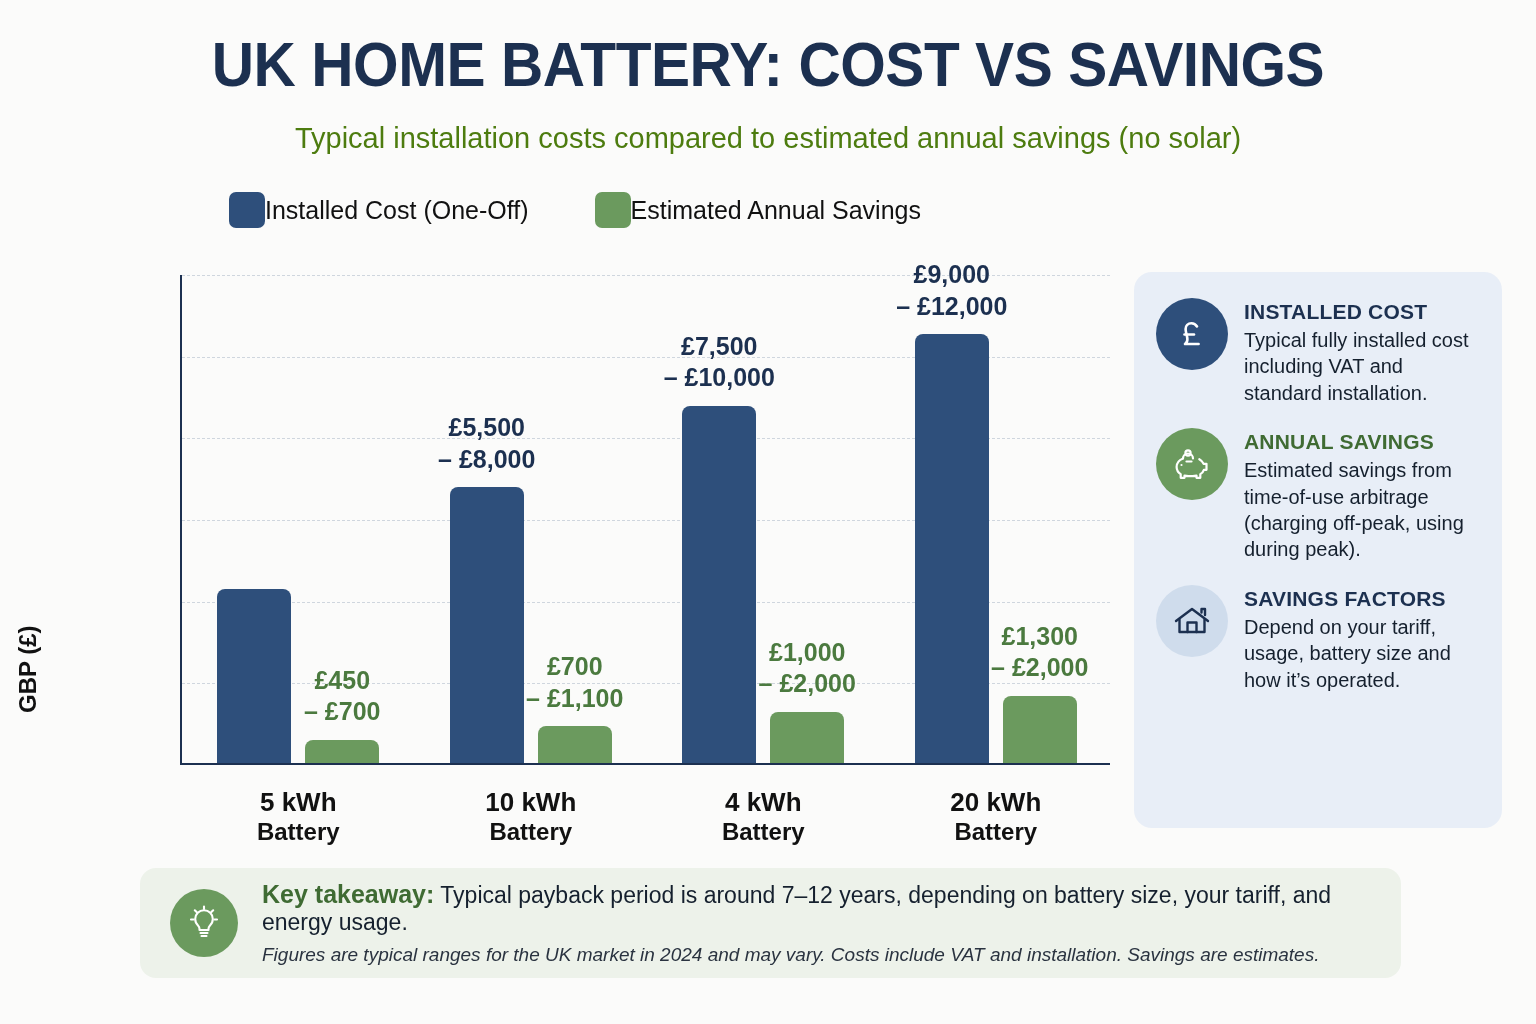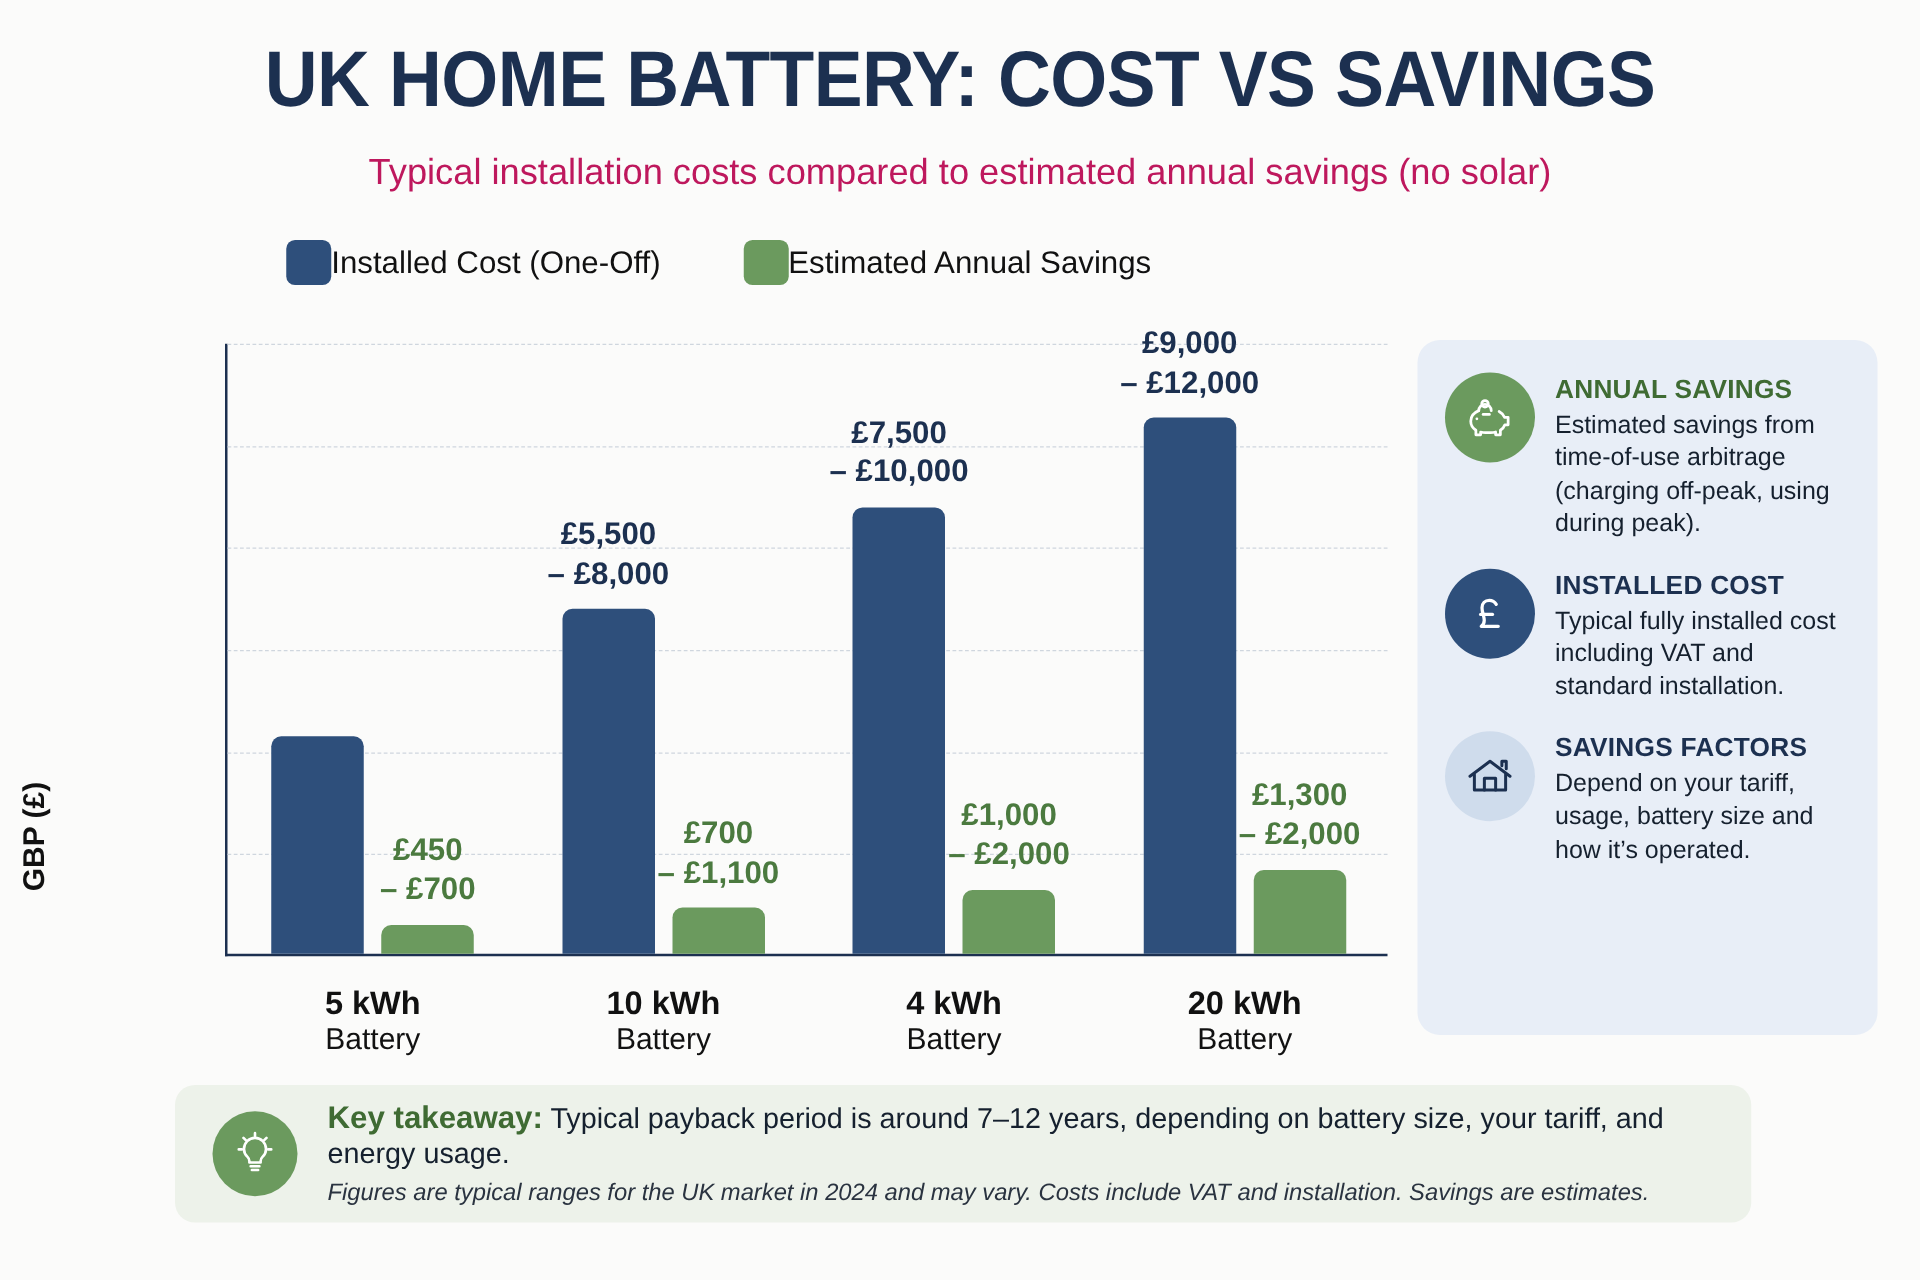--- a/index.html
+++ b/index.html
@@ -22,21 +22,21 @@
     font-size: 63px; font-weight: bold;
     letter-spacing: -0.5px;
     color: #1C3050;
     font-family: "Liberation Sans Narrow", "Liberation Sans", sans-serif;
     transform: scaleX(0.93);
   }
   .subtitle {
     position: absolute; top: 122px; left: 0; width: 1536px;
     text-align: center;
     font-size: 29px; font-weight: 400;
-    color: #be185d;
+    color: #4d7c0f;
   }
 
   
   .legend {
     position: absolute; top: 192px; left: 0; width: 1150px;
     display: flex; justify-content: center; align-items: center;
     gap: 66px;
   }
   .legend-item { display: flex; align-items: center; }
   .legend-swatch { width: 36px; height: 36px; border-radius: 7px; }
@@ -83,21 +83,21 @@
   .bar-label.cost { color: #1C3050; }
   .bar-label.save { color: #4B7A3F; }
   .cat-label {
     position: absolute;
     text-align: center;
     font-size: 25px;
     line-height: 1.2;
     color: #111;
   }
   .cat-label b { font-weight: bold; display: block; font-size: 26px; }
-  .cat-label span { font-weight: 400; display: block; font-size: 24px; }
+  .cat-label span { font-weight: 700; display: block; font-size: 24px; }
 
   
   .sidebar {
     position: absolute;
     left: 1134px; top: 272px;
     width: 368px; height: 556px;
     background: #E8EEF7;
     border-radius: 18px;
     padding: 26px 22px 20px 22px;
   }
@@ -223,49 +223,49 @@
         <div class="cat-label" style="left: 697.5px; width: 232.5px; top: 512px;">
           <b>20 kWh</b>
           <span>Battery</span>
         </div>
       </div>
   </div>
 
   <div class="sidebar">
 
     <div class="card">
+      <div class="card-icon navy">
+        <svg width="40" height="40" viewBox="0 0 40 40" fill="none" stroke="#ffffff" stroke-width="2.6" stroke-linecap="round" stroke-linejoin="round">
+          <path d="M25 12.5c-1.2-2-3.2-3.2-5.6-3.2-3.4 0-5.8 2.4-5.8 5.8 0 2 .5 3.7.9 5.2.5 1.9.9 3.3.9 4.9 0 2.2-.9 3.8-2.4 4.8h13.6"></path>
+          <path d="M12.5 20.5h9.5"></path>
+        </svg>
+      </div>
+      <div class="card-body">
+        <div class="card-title navy">INSTALLED COST</div>
+        <div class="card-text">Typical fully installed cost including VAT and standard installation.</div>
+      </div>
+    </div>
+
+    <div class="card">
       <div class="card-icon green">
         <svg width="44" height="40" viewBox="0 0 44 40" fill="none" stroke="#ffffff" stroke-width="2.2" stroke-linecap="round" stroke-linejoin="round">
           <path d="M13 14.5c-3.8 1.6-6.4 4.8-6.4 8.5 0 2.9 1.6 5.5 4.1 7.2v3.6h3.8v-2.2c1.2.3 2.5.5 3.9.5h4.2c1.4 0 2.7-.2 3.9-.5v2.2h3.8v-3.6c1.7-1.1 3-2.6 3.6-4.4h2.6v-6h-2.9c-.8-1.9-2.3-3.5-4.3-4.6"></path>
           <path d="M13 14.5c0-2.8 2.2-5 5-5s5 2.2 5 5"></path>
           <circle cx="18" cy="9" r="2.6"></circle>
           <path d="M16.5 17.5h5"></path>
           <circle cx="11.5" cy="21" r="1.1" fill="#ffffff" stroke="none"></circle>
         </svg>
       </div>
       <div class="card-body">
         <div class="card-title green">ANNUAL SAVINGS</div>
         <div class="card-text">Estimated savings from time-of-use arbitrage (charging off-peak, using during peak).</div>
       </div>
     </div>
 
     <div class="card">
-      <div class="card-icon navy">
-        <svg width="40" height="40" viewBox="0 0 40 40" fill="none" stroke="#ffffff" stroke-width="2.6" stroke-linecap="round" stroke-linejoin="round">
-          <path d="M25 12.5c-1.2-2-3.2-3.2-5.6-3.2-3.4 0-5.8 2.4-5.8 5.8 0 2 .5 3.7.9 5.2.5 1.9.9 3.3.9 4.9 0 2.2-.9 3.8-2.4 4.8h13.6"></path>
-          <path d="M12.5 20.5h9.5"></path>
-        </svg>
-      </div>
-      <div class="card-body">
-        <div class="card-title navy">INSTALLED COST</div>
-        <div class="card-text">Typical fully installed cost including VAT and standard installation.</div>
-      </div>
-    </div>
-
-    <div class="card">
       <div class="card-icon pale">
         <svg width="42" height="40" viewBox="0 0 42 40" fill="none" stroke="#1C3050" stroke-width="2.4" stroke-linecap="round" stroke-linejoin="round">
           <path d="M5 20L21 8l16 12"></path>
           <path d="M8.5 18.5V31h25V18.5"></path>
           <path d="M30.5 11.5V8h3.5v6"></path>
           <path d="M16.5 31V21.5h9V31"></path>
         </svg>
       </div>
       <div class="card-body">
         <div class="card-title navy">SAVINGS FACTORS</div>

